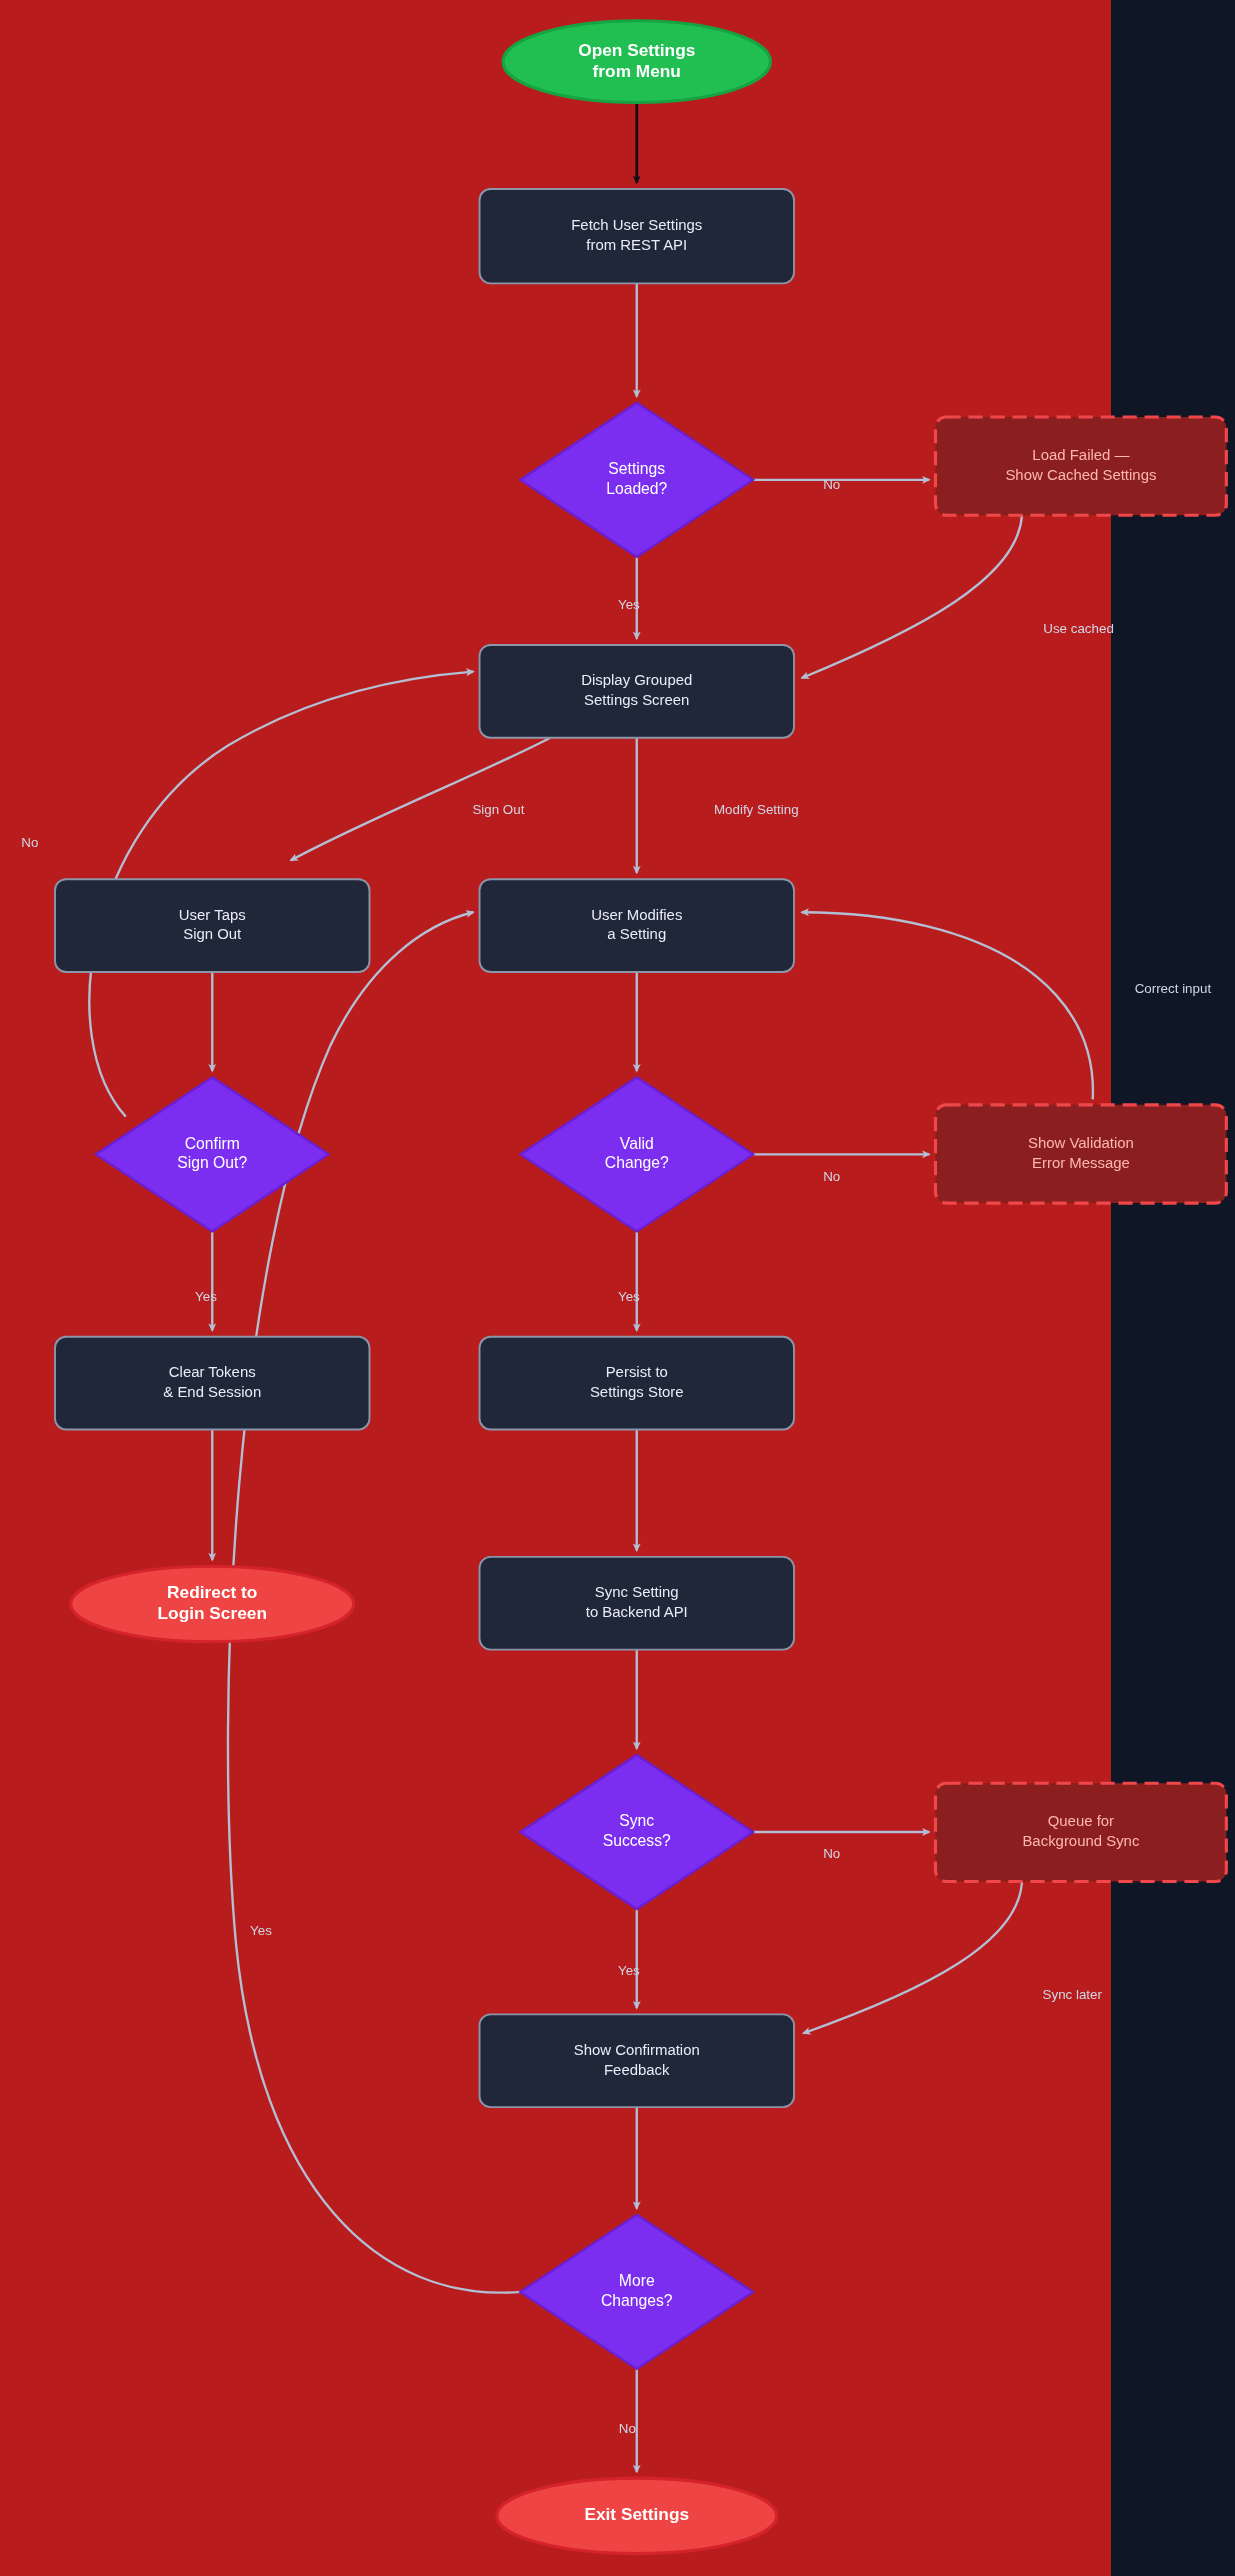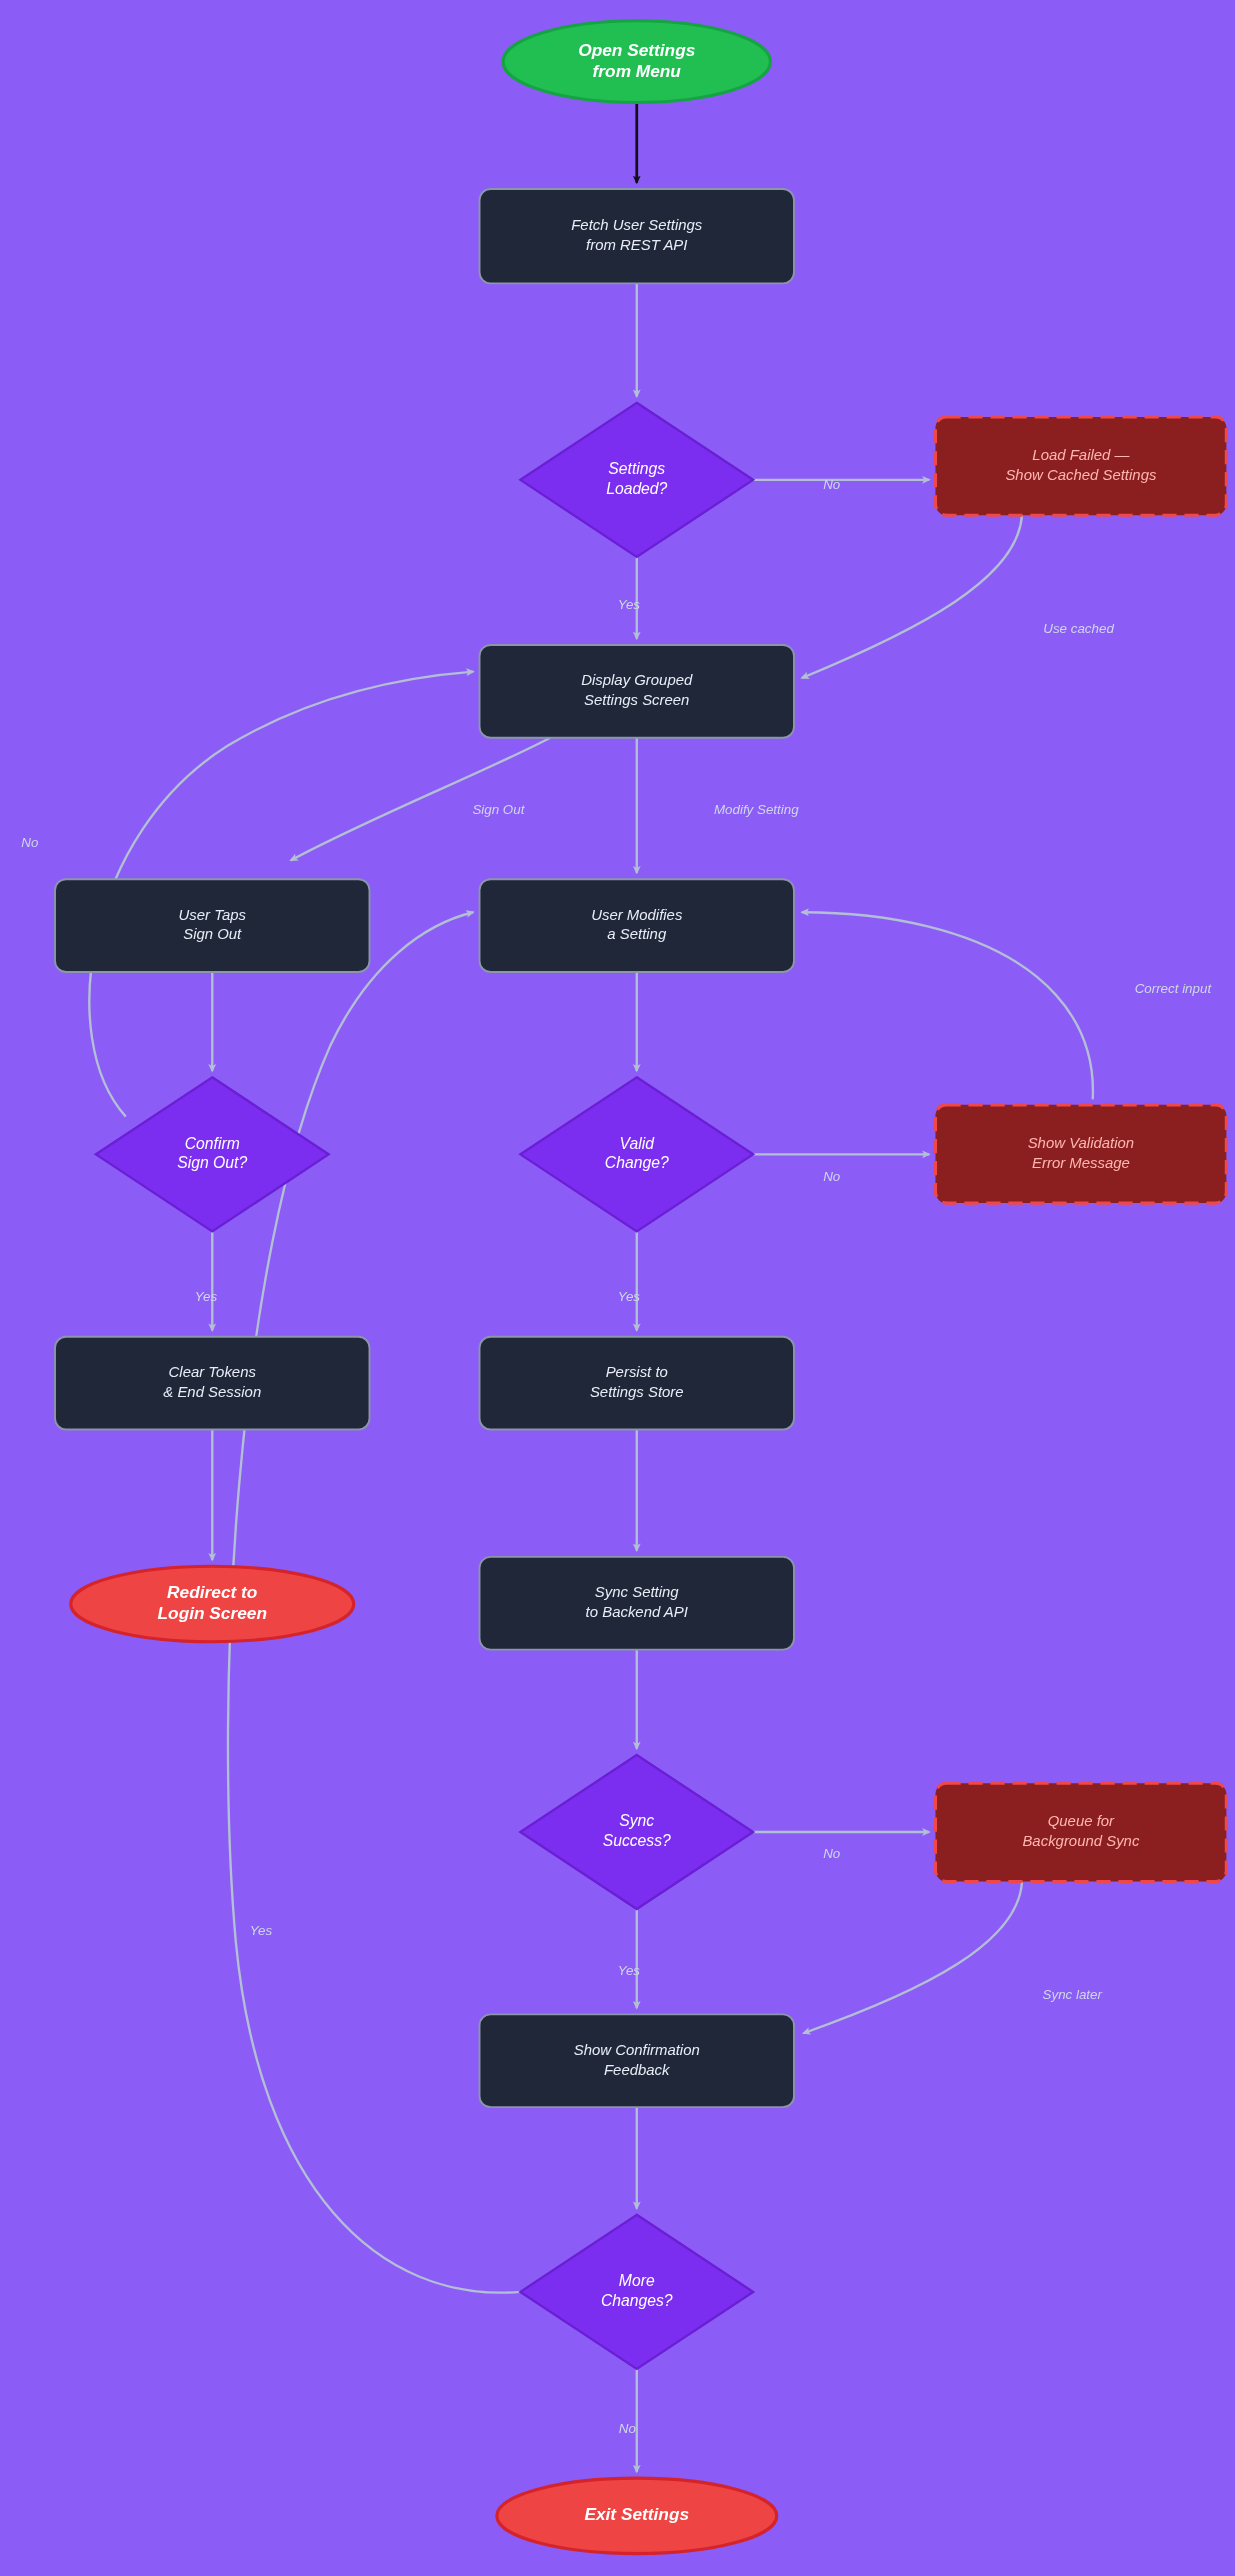--- a/index.html
+++ b/index.html
@@ -9,24 +9,23 @@
     background: #0f1626;
   }
   body {
     width: 1235px;
     height: 2576px;
     overflow: hidden;
     font-family: "Liberation Sans", sans-serif;
   }
   #flow-root {
     position: relative;
-    width: 1235px;
+    width: 1111px;
     height: 2576px;
-    background: #8b5cf6;
-    font-style: italic;
+    background: #b91c1c;
   }
   svg#flow-svg {
     position: absolute;
     top: 0;
     left: 0;
     width: 1235px;
     height: 2576px;
     display: block;
   }
   .edge-path {

